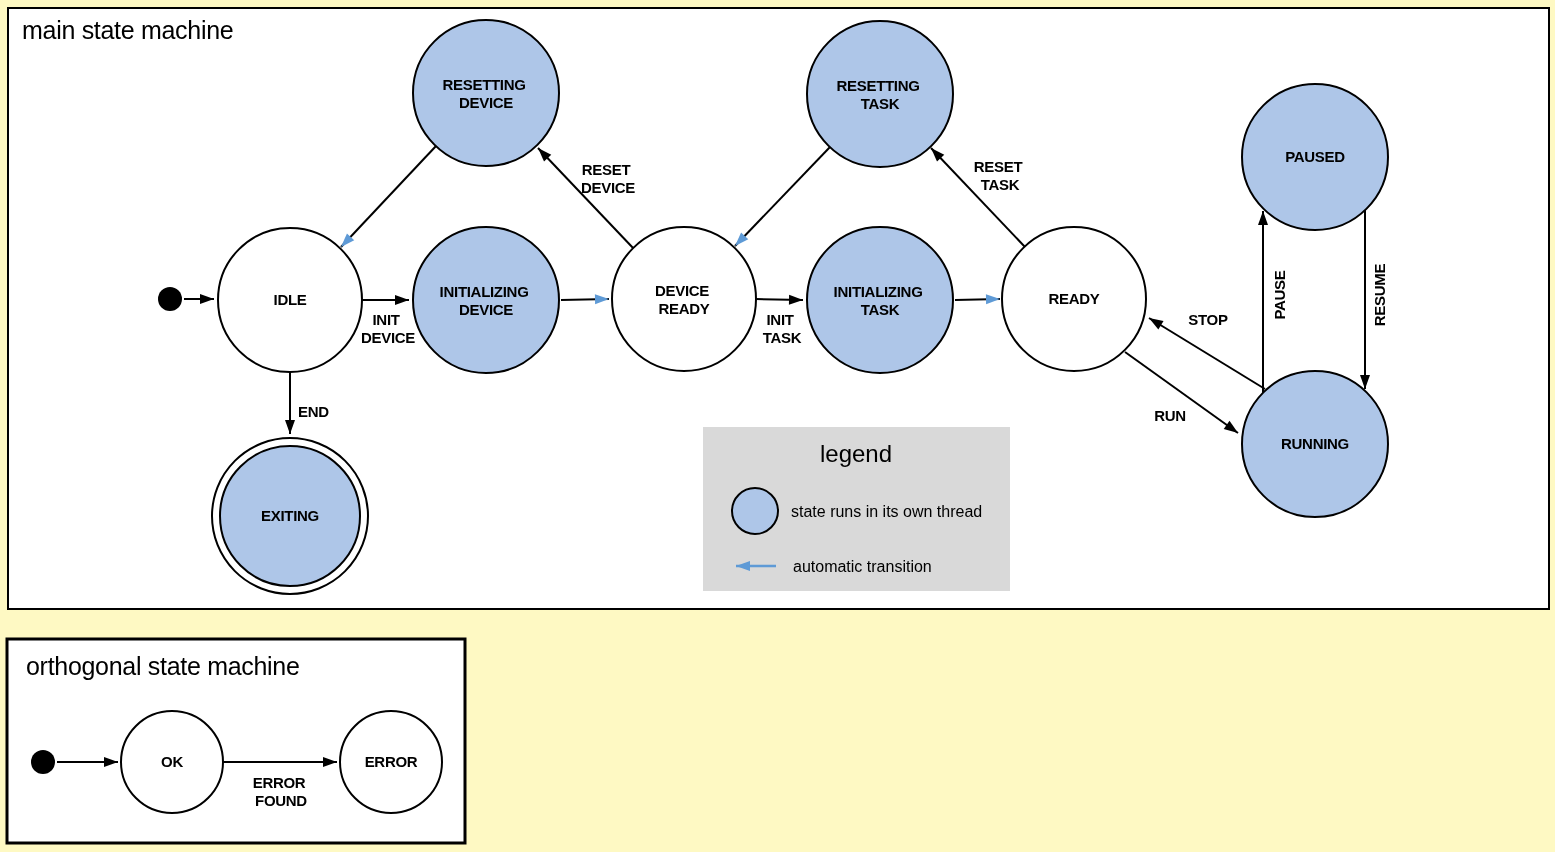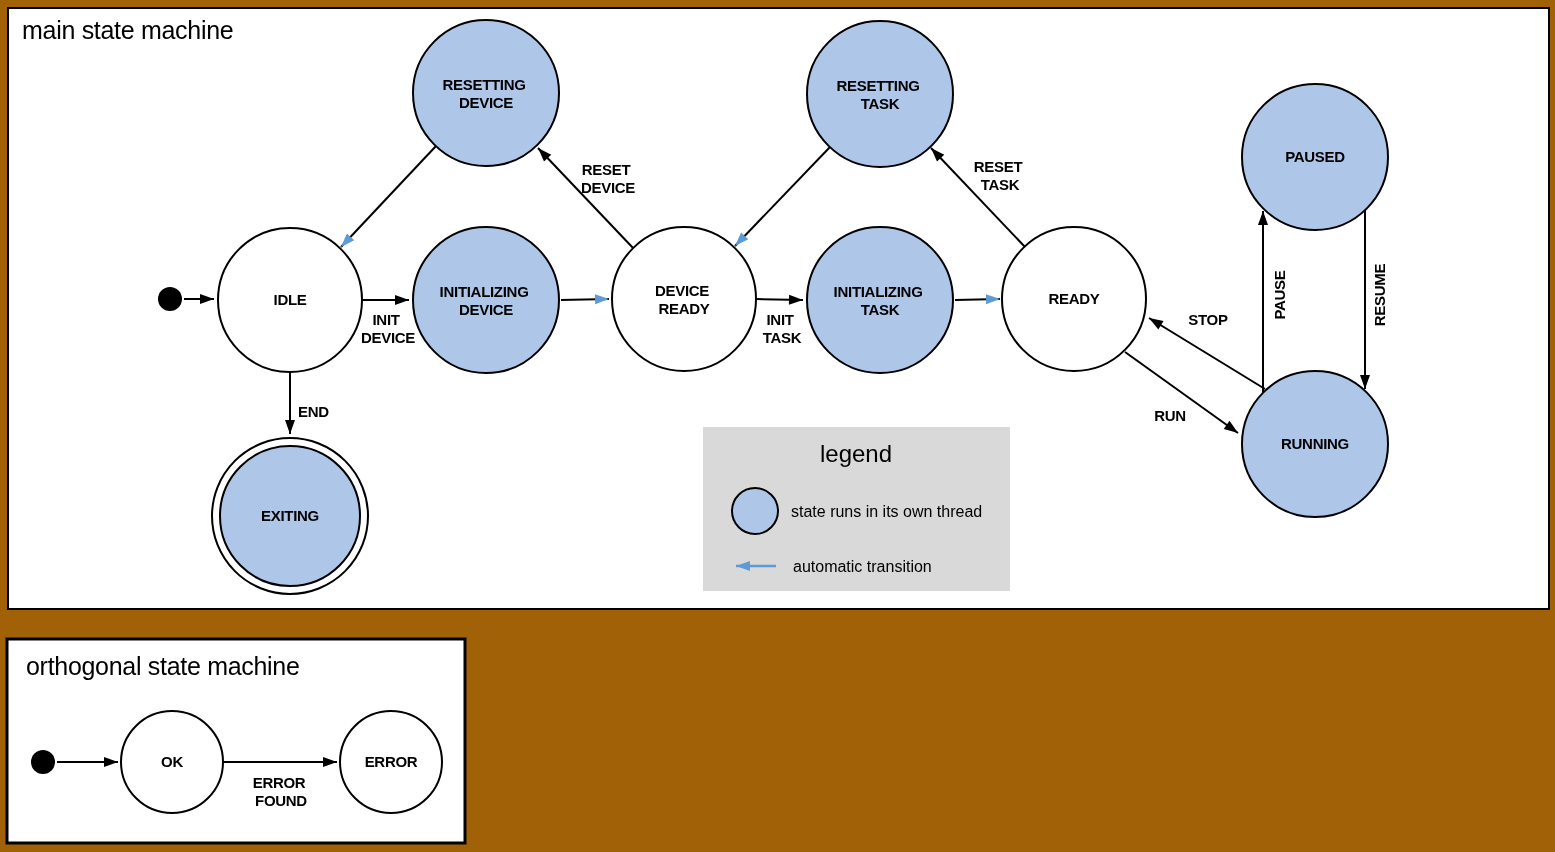--- a/index.html
+++ b/index.html
@@ -1,16 +1,16 @@
 <!DOCTYPE html>
 <html><head>
 <meta charset="utf-8">
 <style>
   html, body { margin: 0; padding: 0; background: #ffffff; }
-  .canvas { position: relative; width: 1555px; height: 852px; background: #a16207; }
+  .canvas { position: relative; width: 1555px; height: 852px; background: #fef9c3; }
   svg { display: block; }
   text {
     font-family: "Liberation Sans", "DejaVu Sans", sans-serif;
     fill: #000000;
   }
   .panel-title { font-size: 25px; letter-spacing: -0.3px; }
   .state-label { font-size: 15px; font-weight: bold; text-anchor: middle; letter-spacing: -0.3px; }
   .trans-label { font-size: 15px; font-weight: bold; text-anchor: middle; letter-spacing: -0.3px; }
   .trans-label-start { font-size: 15px; font-weight: bold; text-anchor: start; letter-spacing: -0.3px; }
   .legend-title { font-size: 24px; text-anchor: middle; }

